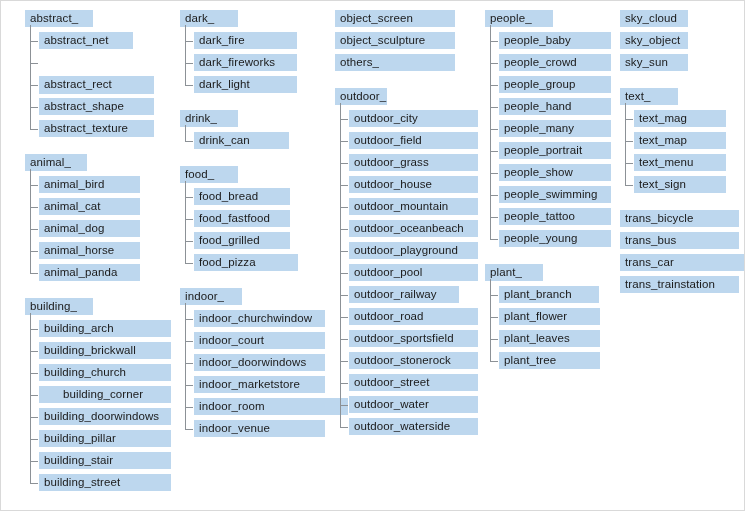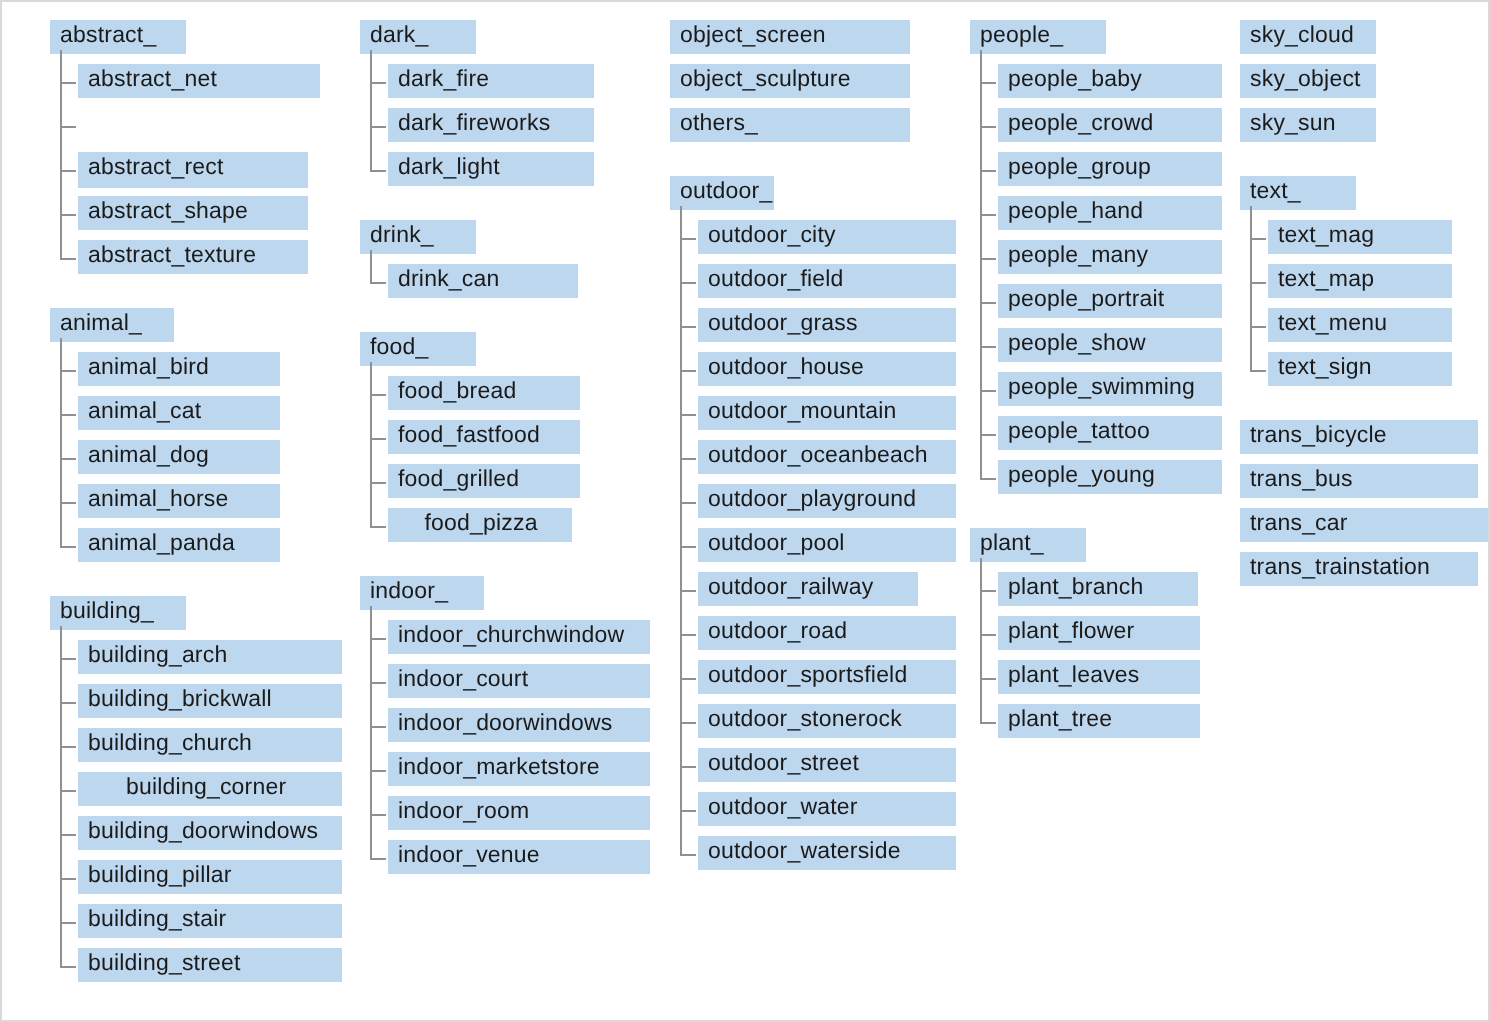--- a/index.html
+++ b/index.html
@@ -82,21 +82,21 @@
 <body>
 
 <div id="canvas">
     <div class="column" style="left: 12px;">
       <div class="group">
         <div class="node parent">
           <span class="chip" style="width: 68px;">abstract_</span>
         </div>
         <div class="children">
           <div class="node">
-            <span class="chip" style="width: 121px;">abstract_net</span>
+            <span class="chip" style="width: 94px;">abstract_net</span>
           </div>
           <div class="node">
             <span class="chip" style="width: 115px; margin-top: 23px;">abstract_nonphoto</span>
           </div>
           <div class="node">
             <span class="chip" style="width: 115px;">abstract_rect</span>
           </div>
           <div class="node">
             <span class="chip" style="width: 115px;">abstract_shape</span>
           </div>
@@ -198,21 +198,21 @@
           <div class="node">
             <span class="chip" style="width: 96px;">food_bread</span>
           </div>
           <div class="node">
             <span class="chip" style="width: 96px;">food_fastfood</span>
           </div>
           <div class="node">
             <span class="chip" style="width: 96px;">food_grilled</span>
           </div>
           <div class="node">
-            <span class="chip" style="width: 92px; text-align: center;">food_pizza</span>
+            <span class="chip" style="width: 104px;">food_pizza</span>
           </div>
         </div>
       </div>
       <div class="gap"></div>
       <div class="group">
         <div class="node parent">
           <span class="chip" style="width: 62px;">indoor_</span>
         </div>
         <div class="children">
           <div class="node">
@@ -221,21 +221,21 @@
           <div class="node">
             <span class="chip" style="width: 131px;">indoor_court</span>
           </div>
           <div class="node">
             <span class="chip" style="width: 131px;">indoor_doorwindows</span>
           </div>
           <div class="node">
             <span class="chip" style="width: 131px;">indoor_marketstore</span>
           </div>
           <div class="node">
-            <span class="chip" style="width: 131px;">indoor_room</span>
+            <span class="chip" style="width: 154px;">indoor_room</span>
           </div>
           <div class="node">
             <span class="chip" style="width: 131px;">indoor_venue</span>
           </div>
         </div>
       </div>
     </div>
     <div class="column" style="left: 322px;">
       <div class="group">
         <div class="node standalone">

